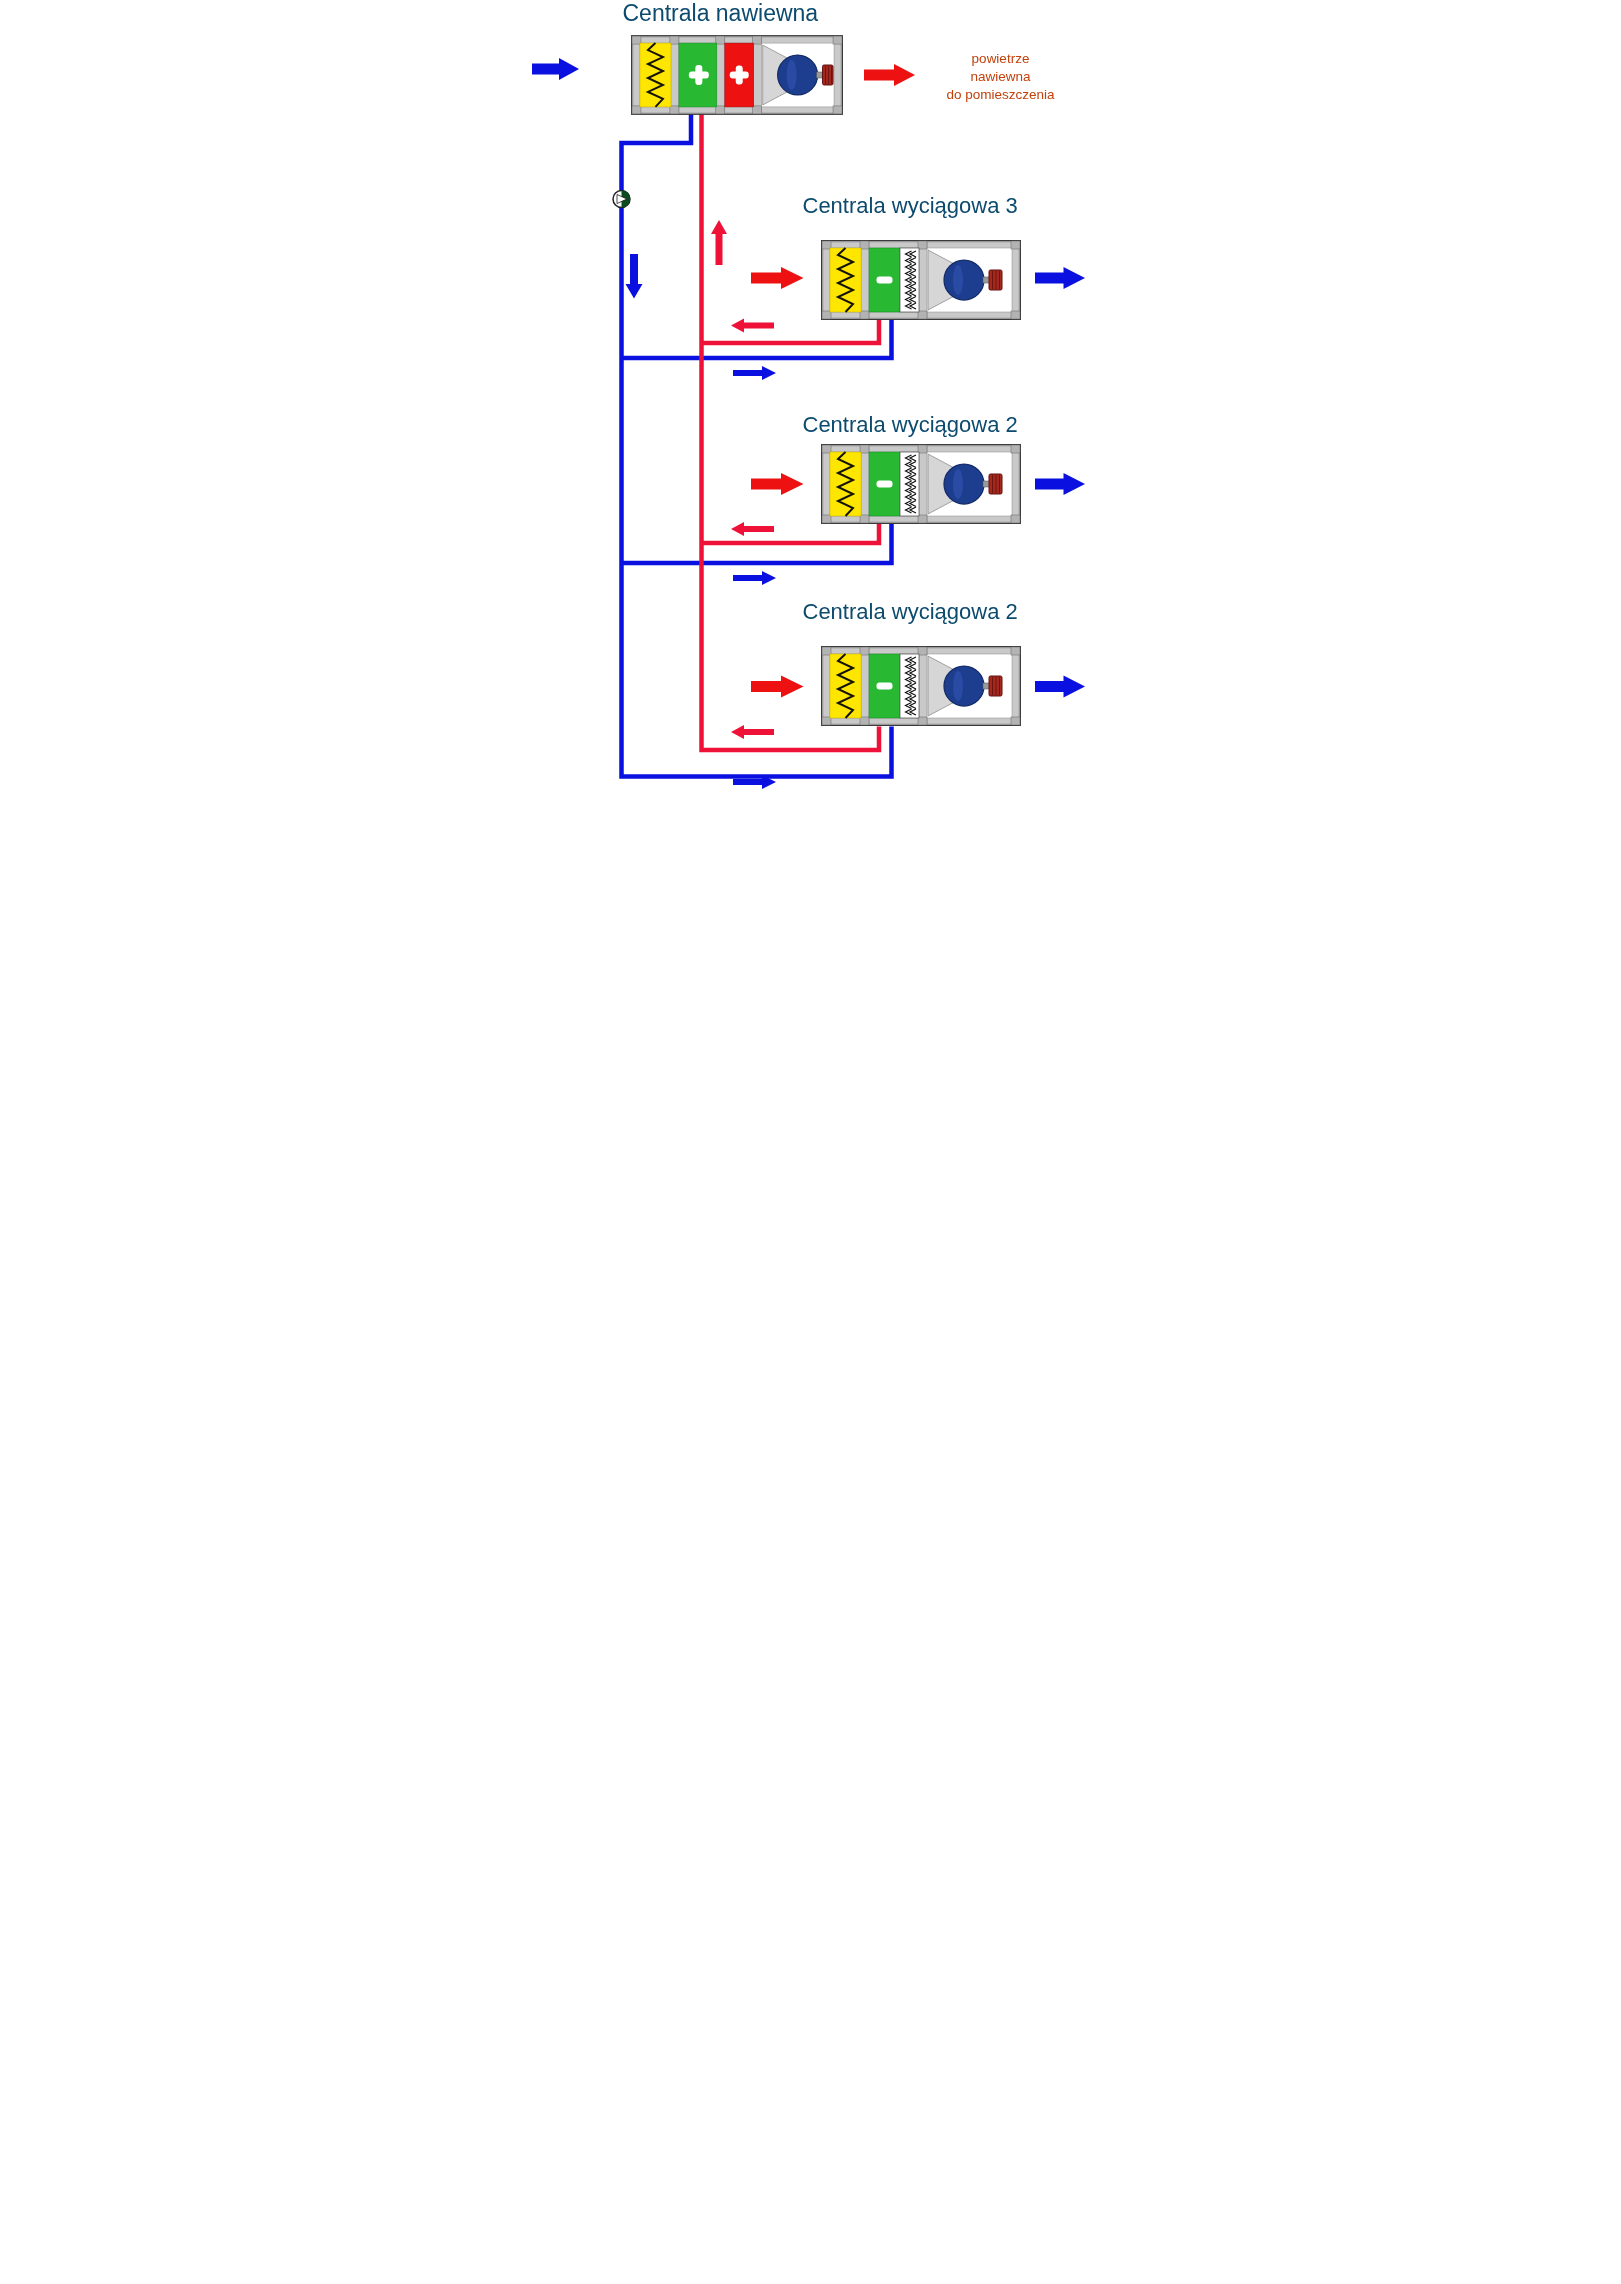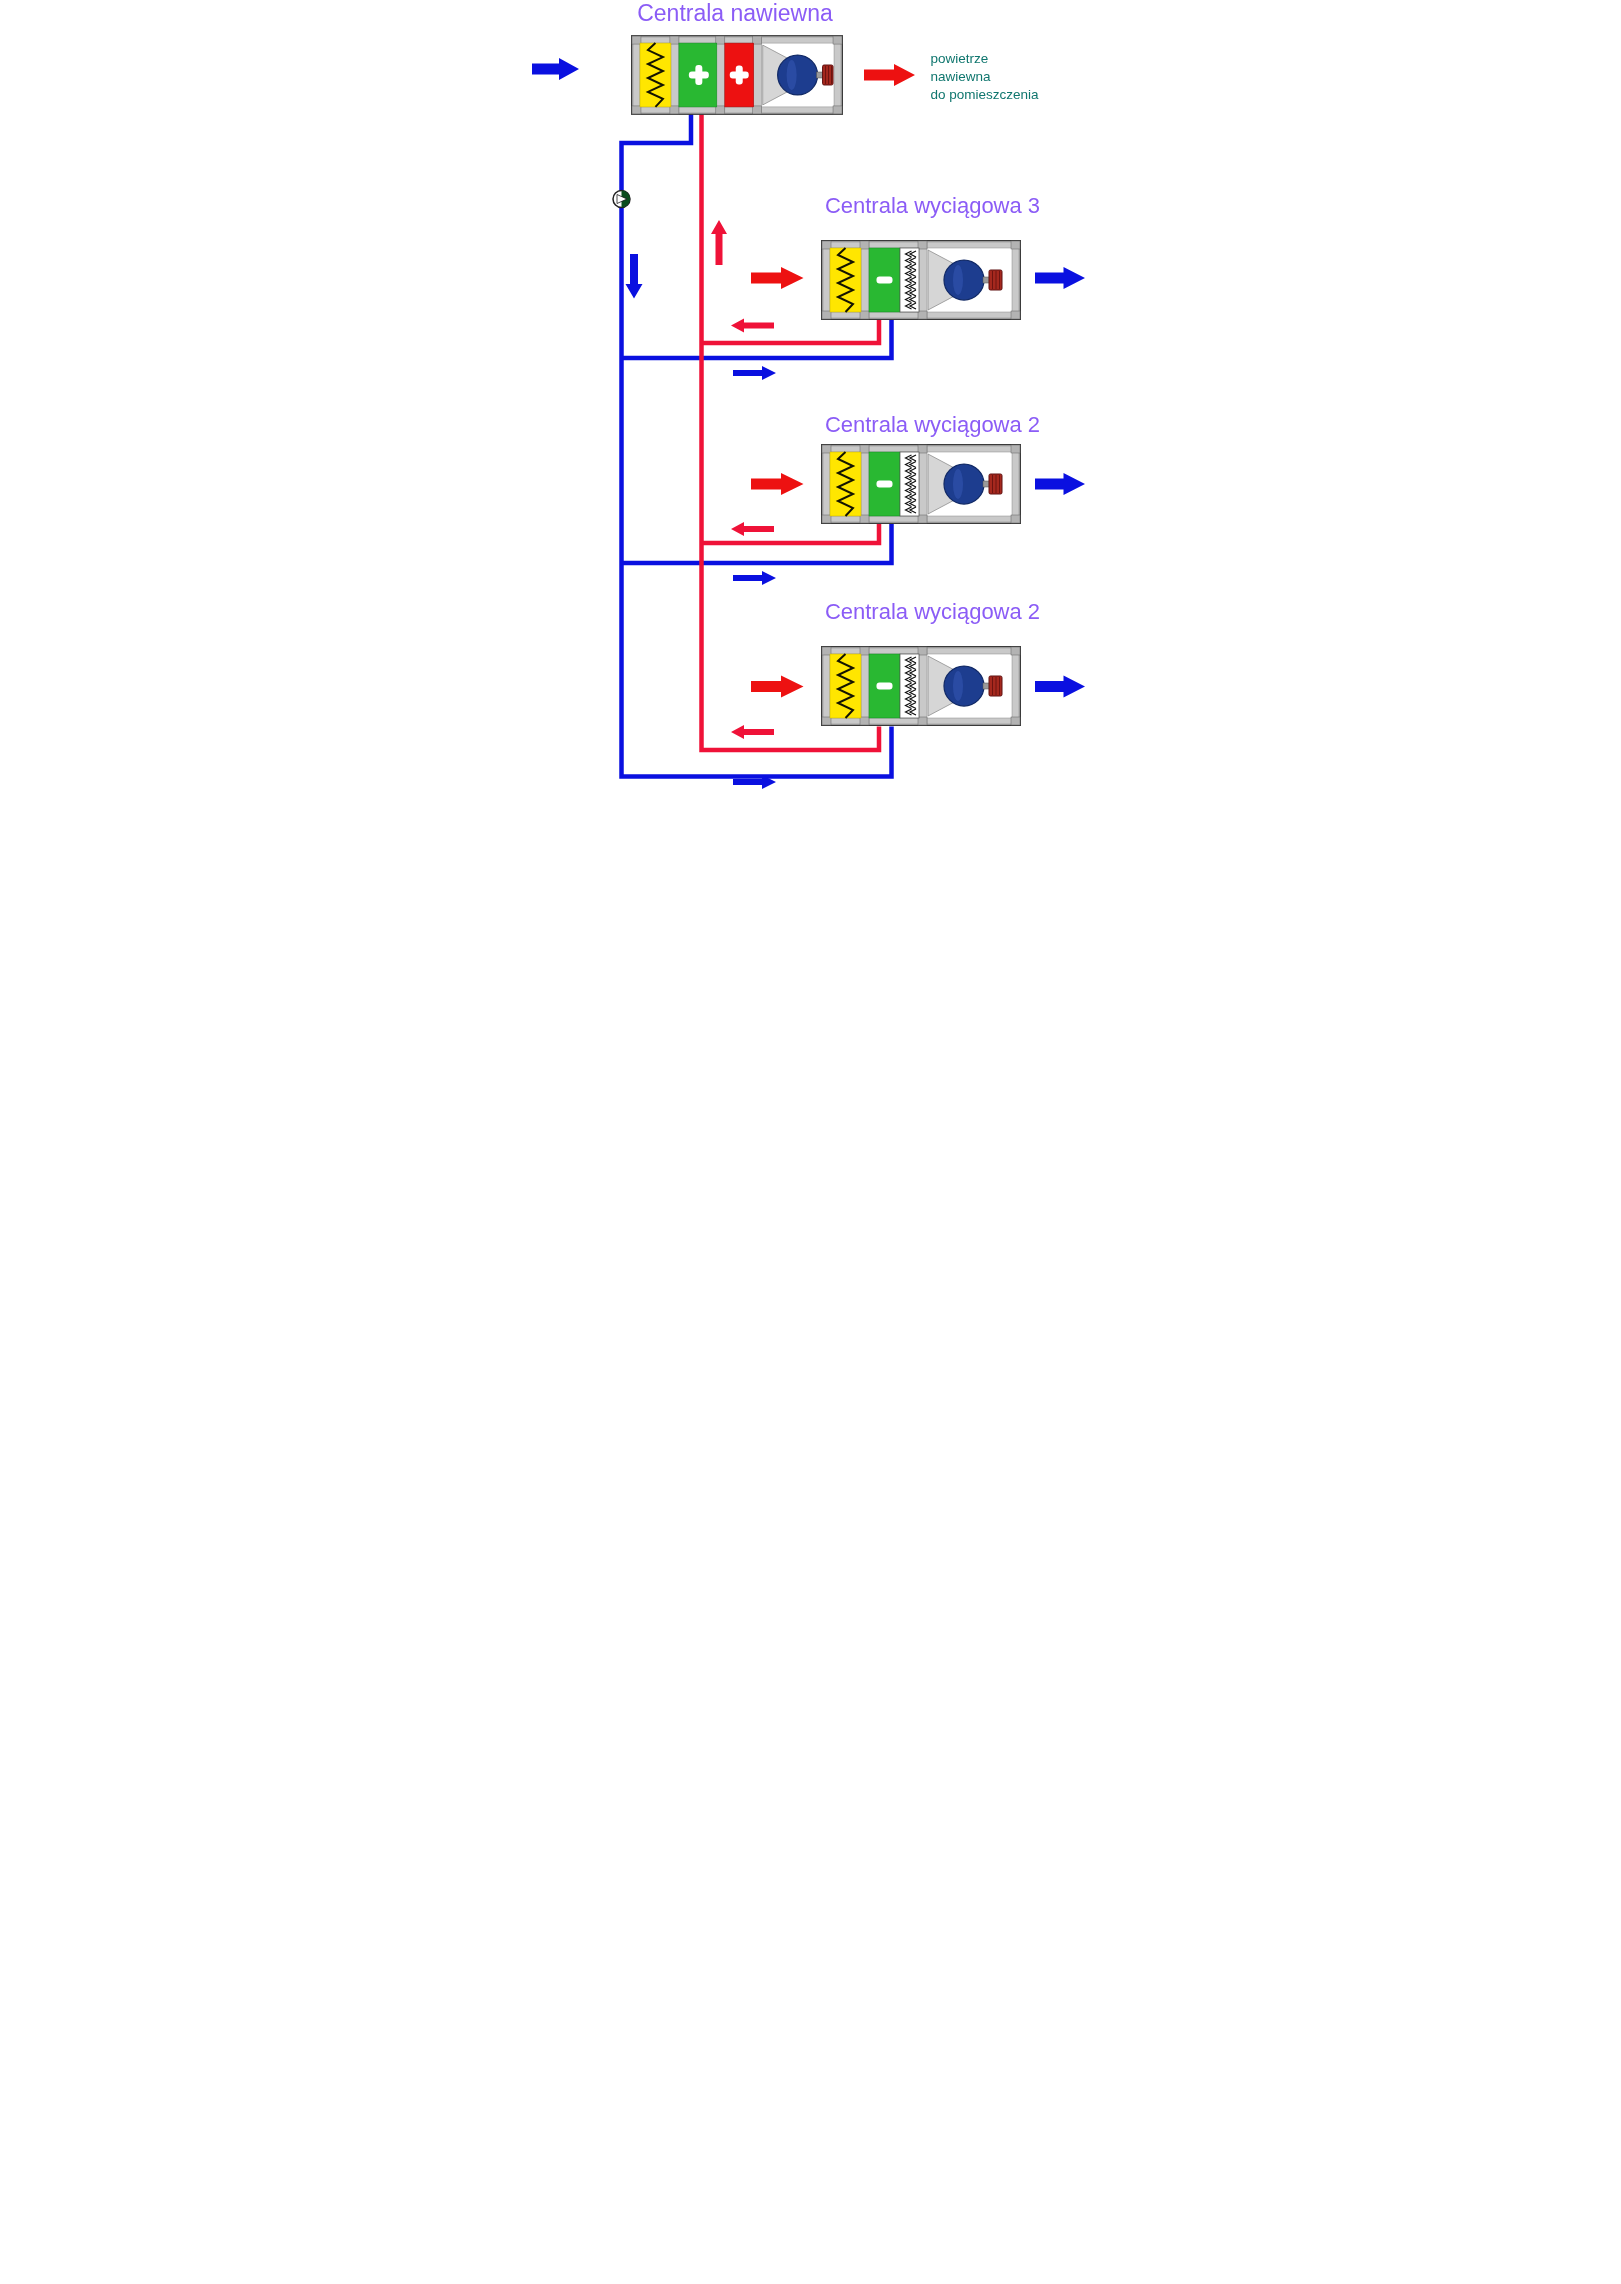--- a/index.html
+++ b/index.html
@@ -1,26 +1,26 @@
 <!DOCTYPE html>
 <html style="font-size:8px"><head>
 <meta charset="utf-8">
 <style>
   html,body{margin:0;padding:0;background:#fff;}
   .canvas{
     position:relative;width:560px;height:789px;background:#fff;
     font-family:"Liberation Sans", sans-serif;overflow:hidden;margin:0 auto;
   }
   .title{
-    position:absolute;text-align:center;color:#8b5cf6;
+    position:absolute;color:#0c4a6e;
     font-size:23px;font-weight:400;white-space:nowrap;
   }
   .title.exhaust{font-size:22px;}
   .air-label{
-    position:absolute;text-align:left;color:#0f766e;
+    position:absolute;text-align:center;color:#c2410c;
     font-size:13.5px;line-height:1.35;
   }
   .overlay{position:absolute;left:0;top:0;z-index:1;}
   .ahu{position:absolute;z-index:2;}
 </style>
 </head>
 <body>
 
 <div class="canvas">
 

